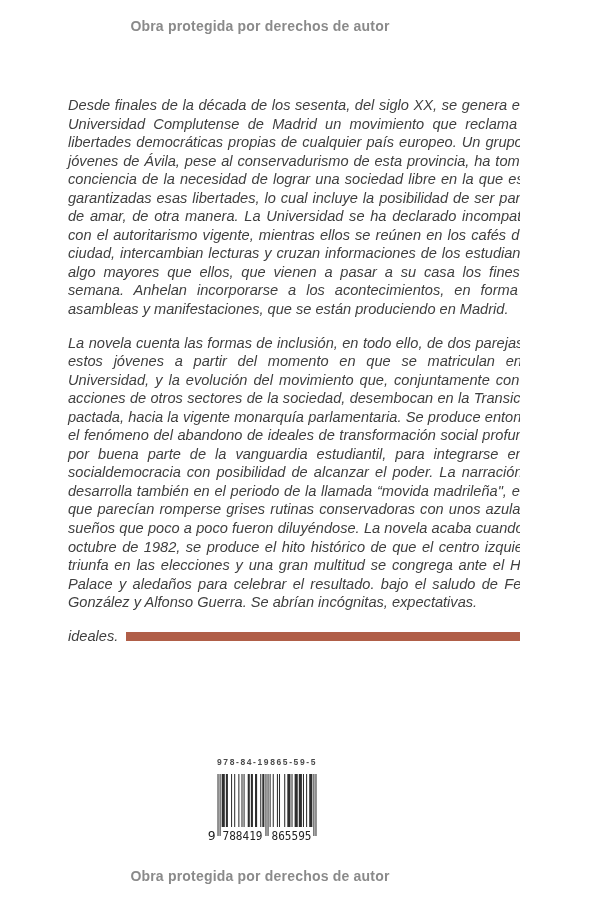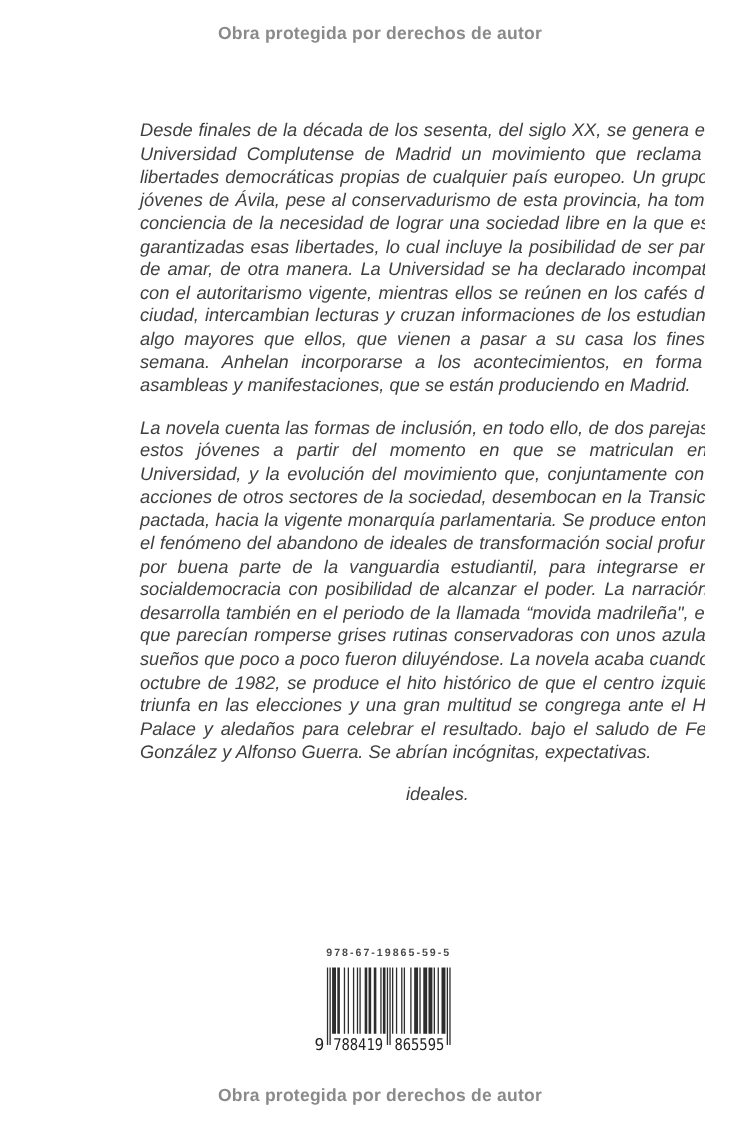--- a/index.html
+++ b/index.html
@@ -2,21 +2,20 @@
 <html><head>
 <meta charset="utf-8">
 <style>
   html,body{margin:0;padding:0;background:#fff;}
   .page{
     position:relative;
     width:520px;height:900px;
     background:#ffffff;
     overflow:hidden;
     font-family:"Liberation Sans", sans-serif;
-    margin-left:44px;
   }
   .notice{
     position:absolute;left:0;right:0;
     text-align:center;
     color:#8a8a8a;
     font-size:14px;
     font-weight:700;
     letter-spacing:0.2px;
   }
   .notice.top{top:18px;}
@@ -29,21 +28,20 @@
     font-size:14.6px;
     line-height:18.55px;
     text-align:justify;
     font-style:italic;
   }
   .text-block p{margin:0 0 15px 0;}
   .last-line{
     display:flex;
     align-items:center;
     gap:8px;
-    flex-direction:column;
   }
   .red-bar{
     flex:1;
     height:9px;
     margin-right:-68px; 
     background:#b05e48;
   }
   .barcode-block{
     position:absolute;
     top:757px;
@@ -75,21 +73,21 @@
   <div class="text-block">
     <p>Desde finales de la década de los sesenta, del siglo XX, se genera en la Universidad Complutense de Madrid un movimiento que reclama las libertades democráticas propias de cualquier país europeo. Un grupo de jóvenes de Ávila, pese al conservadurismo de esta provincia, ha tomado conciencia de la necesidad de lograr una sociedad libre en la que estén garantizadas esas libertades, lo cual incluye la posibilidad de ser pareja, de amar, de otra manera. La Universidad se ha declarado incompatible con el autoritarismo vigente, mientras ellos se reúnen en los cafés de la ciudad, intercambian lecturas y cruzan informaciones de los estudiantes, algo mayores que ellos, que vienen a pasar a su casa los fines de semana. Anhelan incorporarse a los acontecimientos, en forma de asambleas y manifestaciones, que se están produciendo en Madrid.</p>
     <p>La novela cuenta las formas de inclusión, en todo ello, de dos parejas de estos jóvenes a partir del momento en que se matriculan en la Universidad, y la evolución del movimiento que, conjuntamente con las acciones de otros sectores de la sociedad, desembocan en la Transición, pactada, hacia la vigente monarquía parlamentaria. Se produce entonces el fenómeno del abandono de ideales de transformación social profunda, por buena parte de la vanguardia estudiantil, para integrarse en la socialdemocracia con posibilidad de alcanzar el poder. La narración se desarrolla también en el periodo de la llamada “movida madrileña", en la que parecían romperse grises rutinas conservadoras con unos azulados sueños que poco a poco fueron diluyéndose. La novela acaba cuando en octubre de 1982, se produce el hito histórico de que el centro izquierda triunfa en las elecciones y una gran multitud se congrega ante el Hotel Palace y aledaños para celebrar el resultado. bajo el saludo de Felipe González y Alfonso Guerra. Se abrían incógnitas, expectativas.</p>
     <div class="last-line">
       <span>ideales.</span>
       <div class="red-bar" style="background-color: rgb(176, 94, 72);"></div>
     </div>
   </div>
 
   <div class="barcode-block">
-    <div class="isbn">978-67-19865-59-5</div>
+    <div class="isbn">978-84-19865-59-5</div>
     <div><svg class="ean-svg" width="125" height="73" viewBox="0 0 125 73" xmlns="http://www.w3.org/2000/svg">
           <rect x="13.00" y="5" width="1.04" height="62" fill="#2e2e2e"></rect>
           <rect x="15.08" y="5" width="1.04" height="62" fill="#2e2e2e"></rect>
           <rect x="17.17" y="5" width="3.13" height="53" fill="#2e2e2e"></rect>
           <rect x="21.34" y="5" width="2.08" height="53" fill="#2e2e2e"></rect>
           <rect x="26.55" y="5" width="1.04" height="53" fill="#2e2e2e"></rect>
           <rect x="29.67" y="5" width="1.04" height="53" fill="#2e2e2e"></rect>
           <rect x="33.84" y="5" width="1.04" height="53" fill="#2e2e2e"></rect>
           <rect x="36.97" y="5" width="1.04" height="53" fill="#2e2e2e"></rect>
           <rect x="39.05" y="5" width="1.04" height="53" fill="#2e2e2e"></rect>

